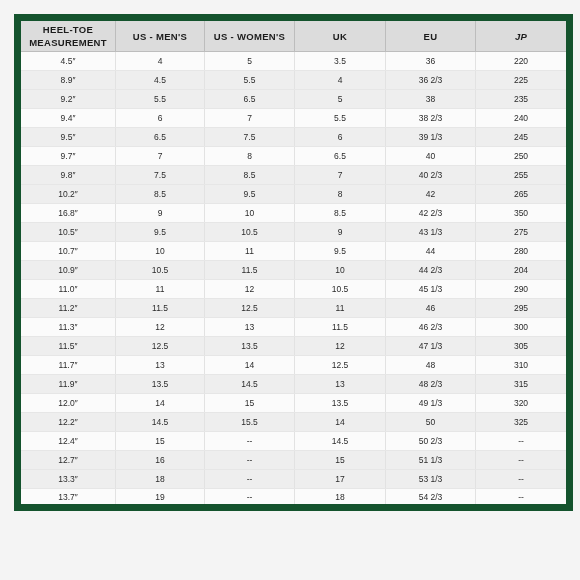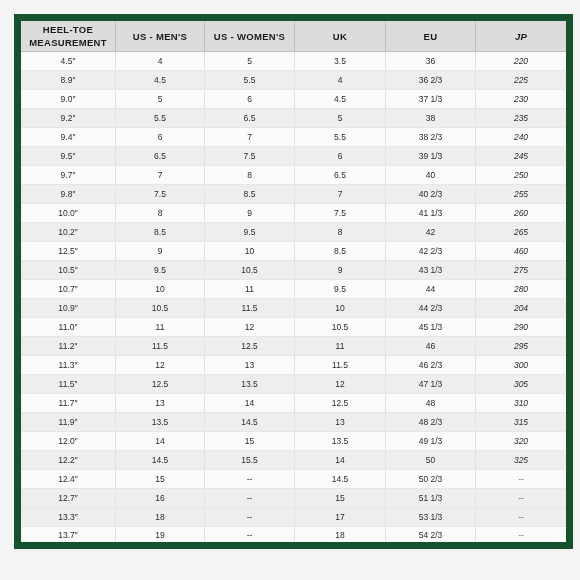--- a/index.html
+++ b/index.html
@@ -59,21 +59,21 @@
     color: #2b2b2b;
     text-align: center;
     vertical-align: middle;
     height: 19px;
     padding: 0 3px;
     border-right: 1px solid #e2e2e2;
     border-bottom: 1px solid #e6e6e6;
     box-sizing: border-box;
     white-space: nowrap;
   }
-  tbody td:last-child { border-right: none; font-style: italic; }
+  tbody td:last-child { border-right: none; }
   tbody tr:last-child td { border-bottom: none; }
 
   tbody tr.odd  td { background: #fbfbfb; }
   tbody tr.even td { background: #eeeeee; }
 </style>
 </head>
 <body>
 
 <div id="chart-wrap">
   <table class="size-chart">
@@ -105,28 +105,20 @@
           <td>220</td>
         </tr>
         <tr class="even">
           <td>8.9″</td>
           <td>4.5</td>
           <td>5.5</td>
           <td>4</td>
           <td>36 2/3</td>
           <td>225</td>
         </tr>
-        <tr class="odd">
-          <td>9.0″</td>
-          <td>5</td>
-          <td>6</td>
-          <td>4.5</td>
-          <td>37 1/3</td>
-          <td>230</td>
-        </tr>
         <tr class="even">
           <td>9.2″</td>
           <td>5.5</td>
           <td>6.5</td>
           <td>5</td>
           <td>38</td>
           <td>235</td>
         </tr>
         <tr class="odd">
           <td>9.4″</td>
@@ -153,43 +145,35 @@
           <td>250</td>
         </tr>
         <tr class="even">
           <td>9.8″</td>
           <td>7.5</td>
           <td>8.5</td>
           <td>7</td>
           <td>40 2/3</td>
           <td>255</td>
         </tr>
-        <tr class="odd">
-          <td>10.0″</td>
-          <td>8</td>
-          <td>9</td>
-          <td>7.5</td>
-          <td>41 1/3</td>
-          <td>260</td>
-        </tr>
         <tr class="even">
           <td>10.2″</td>
           <td>8.5</td>
           <td>9.5</td>
           <td>8</td>
           <td>42</td>
           <td>265</td>
         </tr>
         <tr class="odd">
-          <td>12.5″</td>
+          <td>16.8″</td>
           <td>9</td>
           <td>10</td>
           <td>8.5</td>
           <td>42 2/3</td>
-          <td>460</td>
+          <td>350</td>
         </tr>
         <tr class="even">
           <td>10.5″</td>
           <td>9.5</td>
           <td>10.5</td>
           <td>9</td>
           <td>43 1/3</td>
           <td>275</td>
         </tr>
         <tr class="odd">

